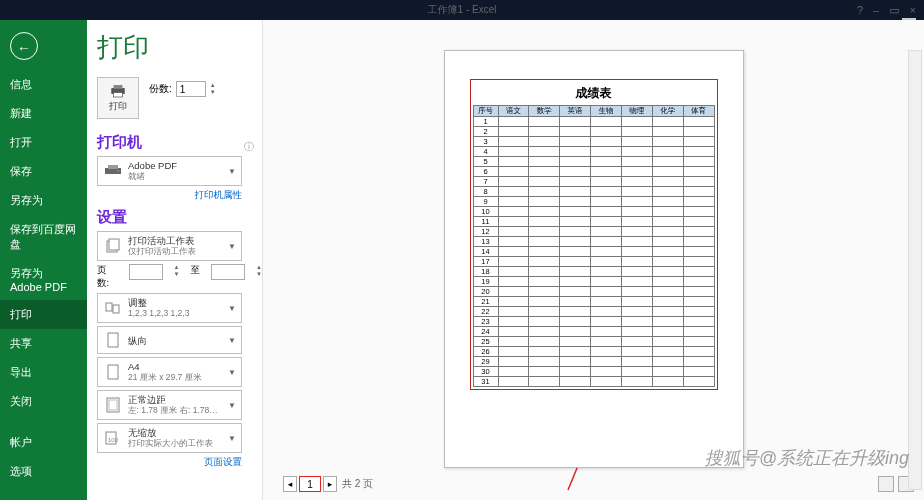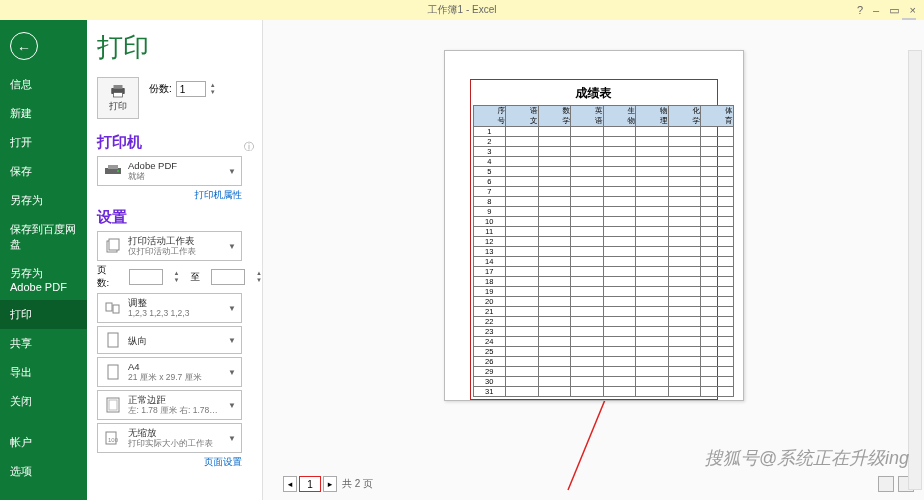--- a/index.html
+++ b/index.html
@@ -1,17 +1,17 @@
 <!DOCTYPE html>
 <html><head>
 <meta charset="utf-8">
 <style>
 * { margin: 0; padding: 0; box-sizing: border-box; font-family: "Microsoft YaHei", sans-serif; }
 body { background: #fff; width: 924px; height: 500px; overflow: hidden; position: relative; }
-.titlebar { height: 20px; background: #fef9c3; display: flex; align-items: center; justify-content: center; position: relative; font-size: 10px; color: #666; }
+.titlebar { height: 20px; background: #0f172a; display: flex; align-items: center; justify-content: center; position: relative; font-size: 10px; color: #666; }
 .titlebar .wincontrols { position: absolute; right: 8px; display: flex; gap: 10px; font-size: 11px; color: #666; }
 .titlebar .login { position: absolute; right: 8px; top: 18px; font-size: 10px; color: #666; display: flex; align-items: center; gap: 3px; }
 .login .avatar { width: 14px; height: 14px; background: #ccc; display: inline-block; }
 .main { display: flex; height: 480px; }
 .sidebar { width: 87px; background: #0f7a37; display: flex; flex-direction: column; padding-top: 8px; }
 .back-btn { width: 28px; height: 28px; border: 1.5px solid #fff; border-radius: 50%; margin: 4px 0 10px 10px; display: flex; align-items: center; justify-content: center; color: #fff; font-size: 14px; cursor: pointer; }
 .nav-item { color: #fff; font-size: 11px; padding: 7px 10px; cursor: pointer; }
 .nav-item.active { background: #0a5c28; }
 .nav-spacer { height: 12px; }
 .content { flex: 1; display: flex; background: #fff; }
@@ -24,29 +24,29 @@
 .copies input { width: 30px; height: 16px; font-size: 10px; text-align: left; padding-left: 3px; border: 1px solid #aaa; }
 .spinners { display: flex; flex-direction: column; font-size: 6px; line-height: 7px; color: #666; cursor: pointer; }
 .section-heading { font-size: 15px; color: #6d28d9; font-weight: 700; margin: 6px 0 4px; }
 .info-icon { float: right; font-size: 10px; color: #999; margin-right: 8px; margin-top: -16px; }
 .dropdown { border: 1px solid #c0c0c0; background: #fff; display: flex; align-items: center; padding: 3px 5px; margin-bottom: 3px; width: 145px; cursor: pointer; position: relative; }
 .dropdown .icon-slot { width: 20px; height: 20px; display: flex; align-items: center; justify-content: center; margin-right: 5px; flex-shrink: 0; }
 .dropdown .dd-text { flex: 1; font-size: 9.5px; line-height: 11px; color: #333; }
 .dropdown .dd-sub { font-size: 8.5px; color: #777; }
 .dropdown .chev { font-size: 8px; color: #666; }
 .link-right { font-size: 9.5px; color: #0066cc; text-align: right; width: 145px; margin-bottom: 4px; cursor: pointer; }
-.page-range { display: flex; align-items: center; gap: 11px; font-size: 9.5px; margin-bottom: 3px; }
+.page-range { display: flex; gap: 11px; font-size: 9.5px; margin-bottom: 3px; }
 .page-range input { width: 34px; height: 16px; border: 1px solid #aaa; font-size: 9px; }
 .preview { flex: 1; background: #fafafa; border-left: 1px solid #e0e0e0; position: relative; display: flex; flex-direction: column; align-items: center; padding-top: 30px; }
-.page { width: 300px; height: 351px; background: #fff; border: 1px solid #bbb; box-shadow: 1px 1px 3px rgba(0,0,0,0.15); position: relative; padding: 28px 25px; }
+.page { width: 300px; height: 418px; background: #fff; border: 1px solid #bbb; box-shadow: 1px 1px 3px rgba(0,0,0,0.15); position: relative; padding: 28px 25px; }
 .page-title-box { border: 1.5px solid #b22; padding: 2px; margin-bottom: 0; }
 .sheet-title { text-align: center; font-size: 12px; font-weight: bold; padding: 3px 0; }
 .table { width: 100%; border-collapse: collapse; }
 .table th, .table td { border: 0.5px solid #777; font-size: 7.5px; text-align: center; height: 10px; padding: 0; }
-.table th { background: #c5d9ec; font-weight: normal; padding-left: 24px; }
+.table th { background: #c5d9ec; font-weight: normal; }
 .table td:first-child { width: 25px; }
 .annotation { position: absolute; top: 120px; left: 300px; color: #d22; font-size: 14px; font-weight: bold; pointer-events: none; }
 .arrow-svg { position: absolute; top: 60px; left: 290px; pointer-events: none; }
 .page-nav { position: absolute; bottom: 8px; left: 20px; display: flex; align-items: center; gap: 2px; font-size: 10px; }
 .page-nav button { width: 14px; height: 16px; border: 1px solid #aaa; background: #fff; font-size: 9px; cursor: pointer; display: flex; align-items: center; justify-content: center; }
 .page-nav input { width: 22px; height: 16px; border: 1px solid #d22; text-align: center; font-size: 10px; }
 .page-nav .ptotal { color: #666; margin-left: 3px; }
 .zoom-controls { position: absolute; bottom: 8px; right: 10px; display: flex; gap: 4px; }
 .zoom-controls .zb { width: 16px; height: 16px; border: 1px solid #aaa; background: #f0f0f0; cursor: pointer; }
 .watermark { position: absolute; bottom: 30px; right: 15px; font-size: 18px; color: rgba(80,80,80,0.55); font-style: italic; pointer-events: none; }

